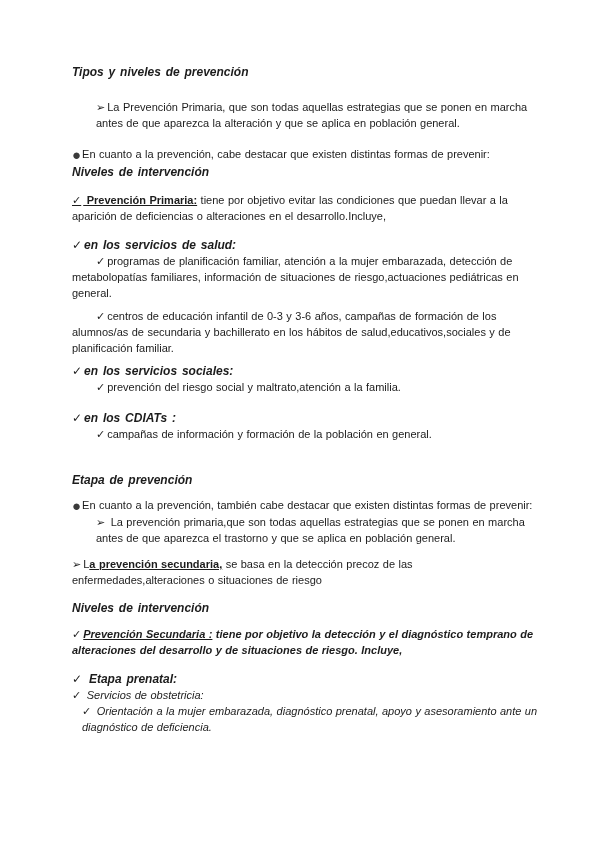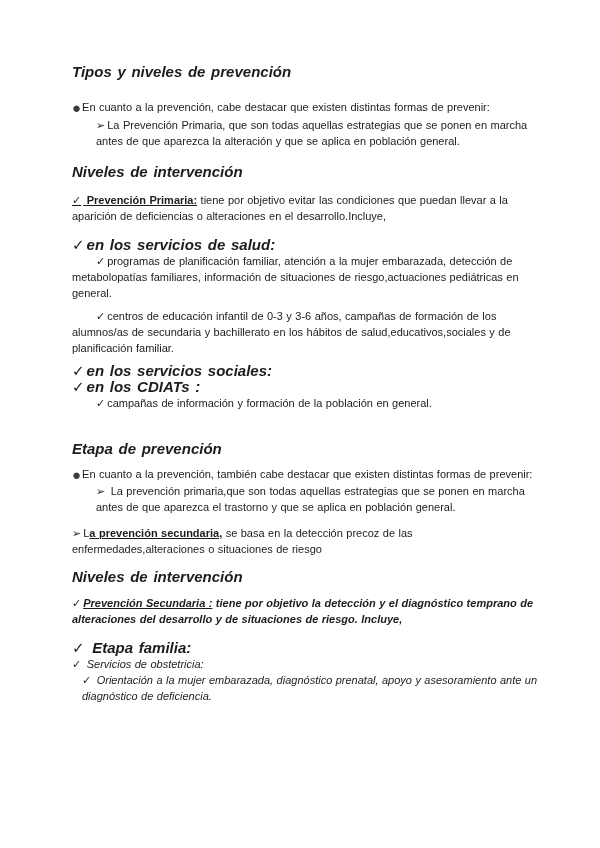--- a/index.html
+++ b/index.html
@@ -6,21 +6,21 @@
   html, body { width:600px; height:848px; overflow:hidden; }
   body {
     background:#ffffff;
     font-family:"Liberation Sans","DejaVu Sans",sans-serif;
     font-size:11px;
     line-height:16px;
     color:#1c1c1c;
     word-spacing:0.4px;
   }
   .page { width:600px; height:848px; background:#ffffff; padding:64px 60px 0 72px; overflow:hidden; }
-  .h  { font-weight:bold; font-style:italic; font-size:15px; word-spacing:1.5px; }
+  .h  { font-weight:bold; font-style:italic; font-size:12px; word-spacing:1.5px; }
   .bi { font-weight:bold; font-style:italic; }
   .it { font-style:italic; }
   .lead { font-weight:bold; text-decoration:underline; }
   .indent { margin-left:24px; }
   .hang { text-indent:24px; }
   .block-indent { margin-left:10px;font-style:italic; }
   .bullet { font-size:15px; line-height:16px; vertical-align:-2px; color:#3a3a3a; margin-right:1px; }
   .arrow { margin-right:2px; }
   .check { margin-right:2px; }
   .mb0{margin-bottom:0} .mb1{margin-bottom:1px} .mb7{margin-bottom:7px}
@@ -28,49 +28,50 @@
   .mb13{margin-bottom:13px} .mb15{margin-bottom:15px} .mb19{margin-bottom:19px}
   .mb30{margin-bottom:30px}
 </style>
 </head>
 <body>
 
 <main class="page">
 
   <h2 class="h mb19">Tipos y niveles de prevención</h2>
 
+  <p class="para indent mb15"><span class="arrow">➢</span><span>La Prevención Primaria, que son todas aquellas estrategias que se ponen en marcha antes de que aparezca la alteración y que se aplica en población general.</span></p>
+
   <p class="para mb1"><span class="bullet">●</span><span>En cuanto a la prevención, cabe destacar que existen distintas formas de prevenir:</span></p>
-
-  <p class="para indent mb15"><span class="arrow">➢</span><span>La Prevención Primaria, que son todas aquellas estrategias que se ponen en marcha antes de que aparezca la alteración y que se aplica en población general.</span></p>
 
   <h2 class="h mb12">Niveles de intervención</h2>
 
   <p class="para mb13"><span class="lead"><span class="check">✓</span><span> Prevención Primaria:</span></span><span> tiene por objetivo evitar las condiciones que puedan llevar a la aparición de deficiencias o alteraciones en el desarrollo.Incluye,</span></p>
 
   <h3 class="h mb0"><span class="check">✓</span><span>en los servicios de salud:</span></h3>
   <p class="para hang mb7"><span class="check">✓</span><span>programas de planificación familiar, atención a la mujer embarazada, detección de metabolopatías familiares, información de situaciones de riesgo,actuaciones pediátricas en general.</span></p>
 
   <p class="para hang mb7"><span class="check">✓</span><span>centros de educación infantil de 0-3 y 3-6 años, campañas de formación de los alumnos/as de secundaria y bachillerato en los hábitos de salud,educativos,sociales y de planificación familiar.</span></p>
 
   <h3 class="h mb0"><span class="check">✓</span><span>en los servicios sociales:</span></h3>
+  <p class="para hang mb15"><span class="check">✓</span><span>prevención del riesgo social y maltrato,atención a la familia.</span></p>
 
   <h3 class="h mb0"><span class="check">✓</span><span>en los CDIATs :</span></h3>
   <p class="para hang mb30"><span class="check">✓</span><span>campañas de información y formación de la población en general.</span></p>
 
   <h2 class="h mb9">Etapa de prevención</h2>
 
   <p class="para mb0"><span class="bullet">●</span><span>En cuanto a la prevención, también cabe destacar que existen distintas formas de prevenir:</span></p>
 
   <p class="para indent mb10"><span class="arrow">➢</span><span> La prevención primaria,que son todas aquellas estrategias que se ponen en marcha antes de que aparezca el trastorno y que se aplica en población general.</span></p>
 
   <p class="para mb12"><span class="arrow">➢</span><span>L</span><span class="lead">a prevención secundaria,</span><span> se basa en la detección precoz de las enfermedades,alteraciones o situaciones de riesgo</span></p>
 
   <h2 class="h mb10">Niveles de intervención</h2>
 
   <p class="para bi mb13"><span class="check">✓</span><span class="lead">Prevención Secundaria :</span><span> tiene por objetivo la detección y el diagnóstico temprano de alteraciones del desarrollo y de situaciones de riesgo. Incluye,</span></p>
 
-  <h3 class="h mb0"><span class="check">✓</span><span> Etapa familia:</span></h3>
+  <h3 class="h mb0"><span class="check">✓</span><span> Etapa prenatal:</span></h3>
 
   <p class="para it mb0"><span class="check">✓</span><span> Servicios de obstetricia:</span></p>
 
   <p class="para block-indent mb0"><span class="check">✓</span><span> Orientación a la mujer embarazada, diagnóstico prenatal, apoyo y asesoramiento ante un diagnóstico de deficiencia.</span></p>
 
 </main>
 
 </body></html>

